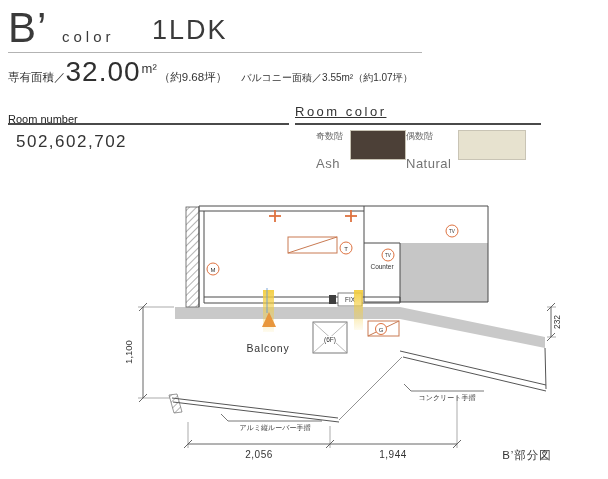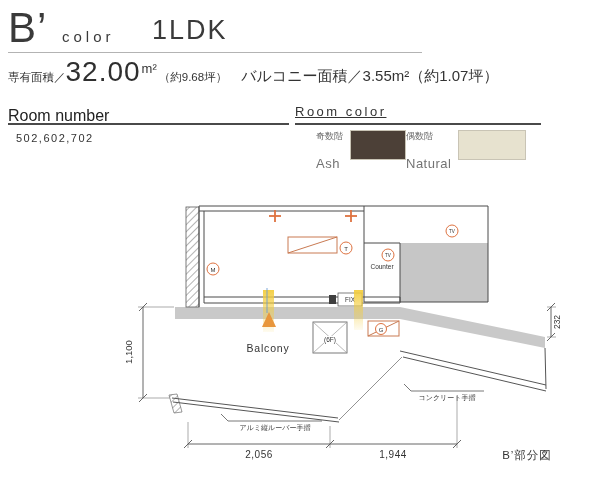--- a/index.html
+++ b/index.html
@@ -12,26 +12,26 @@
   .t-word{left:62px;top:28px;font-size:15px;letter-spacing:4px;color:#3a3a3a;}
   .t-plan{left:152px;top:15px;font-size:27px;letter-spacing:2px;color:#3a3a3a;}
   .t-rule{left:8px;top:52px;width:414px;height:1px;background:#b3b3b3;}
 
   
   .area-row{left:8px;top:56px;display:flex;align-items:baseline;white-space:nowrap;}
   .a-label{font-size:11.5px;color:#333;}
   .a-value{font-size:28px;color:#2f2f2f;letter-spacing:1px;}
   .a-unit{font-size:13px;position:relative;top:-8px;margin-left:1px;}
   .a-note{font-size:11.5px;margin-left:2px;}
-  .a-balcony{font-size:15px;margin-left:14px;}
-
-  
-  .rn-label{left:8px;top:107px;font-size:16px;color:#222;}
+  .a-balcony{font-size:10px;margin-left:14px;}
+
+  
+  .rn-label{left:8px;top:113px;font-size:11px;color:#222;}
   .rn-rule{left:8px;top:123px;width:281px;height:2px;background:#4a4a4a;}
-  .rn-value{left:8px;top:132px;font-size:11px;letter-spacing:1.5px;color:#333;padding-left:8px;}
+  .rn-value{left:8px;top:132px;font-size:17px;letter-spacing:1.5px;color:#333;padding-left:8px;}
 
   
   .rc-label{left:295px;top:104px;font-size:13px;letter-spacing:2.5px;color:#333;text-decoration:underline;}
   .rc-rule{left:295px;top:123px;width:246px;height:2px;background:#4a4a4a;}
   .rc-group{top:130px;display:flex;align-items:flex-start;}
   .rc-g1{left:316px;}
   .rc-g2{left:406px;}
   .rc-texts{display:flex;flex-direction:column;margin-right:7px;}
   .rc-floor{font-size:9px;color:#666;margin-bottom:13px;}
   .rc-name{font-size:13px;color:#737373;letter-spacing:.5px;}

